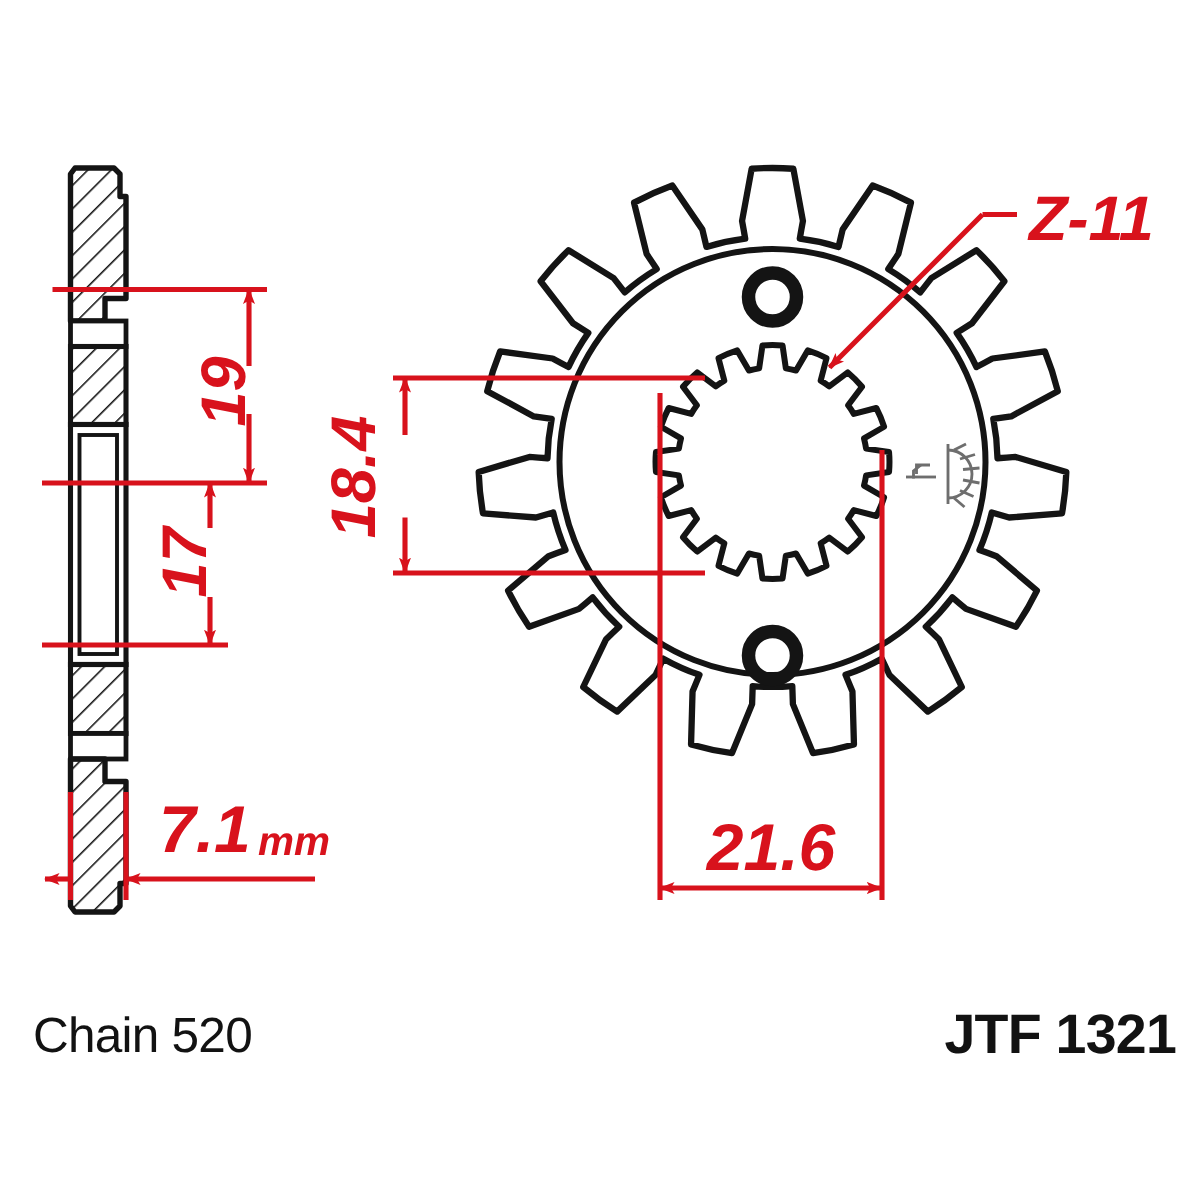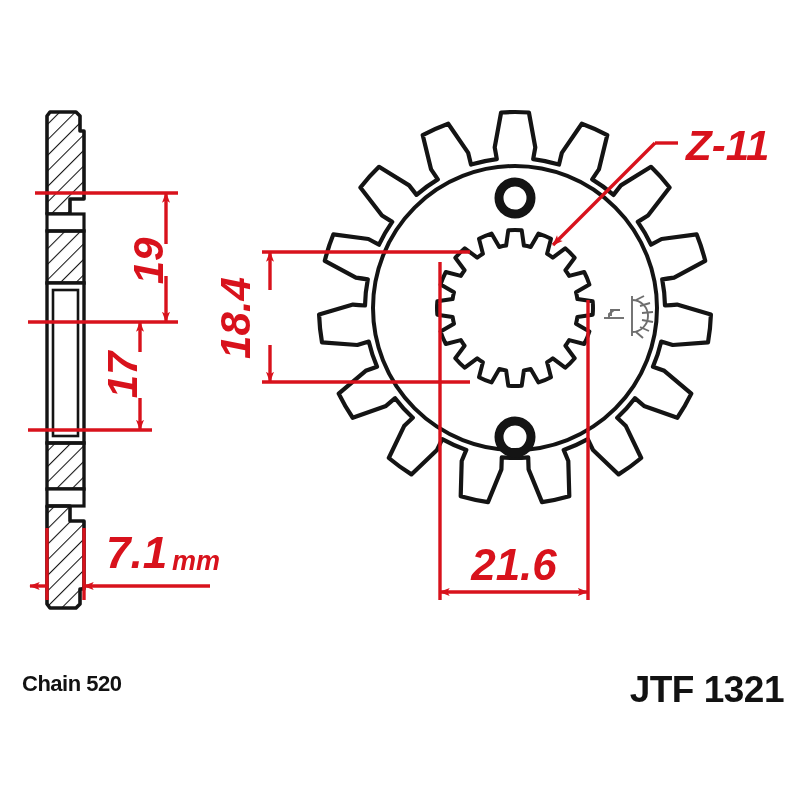--- a/index.html
+++ b/index.html
@@ -25,22 +25,22 @@
     top: 0;
   }
   .lbl {
     position: absolute;
     white-space: nowrap;
     line-height: 1;
   }
   .title-left {
     left: 22px;
     top: 673px;
-    font-size: 22px;
-    font-weight: bold;
+    font-size: 33px;
+    font-weight: normal;
     color: #121212;
     letter-spacing: -0.5px;
   }
   .title-right {
     right: 16px;
     top: 671px;
     font-size: 37px;
     font-weight: bold;
     color: #121212;
     letter-spacing: -0.5px;

